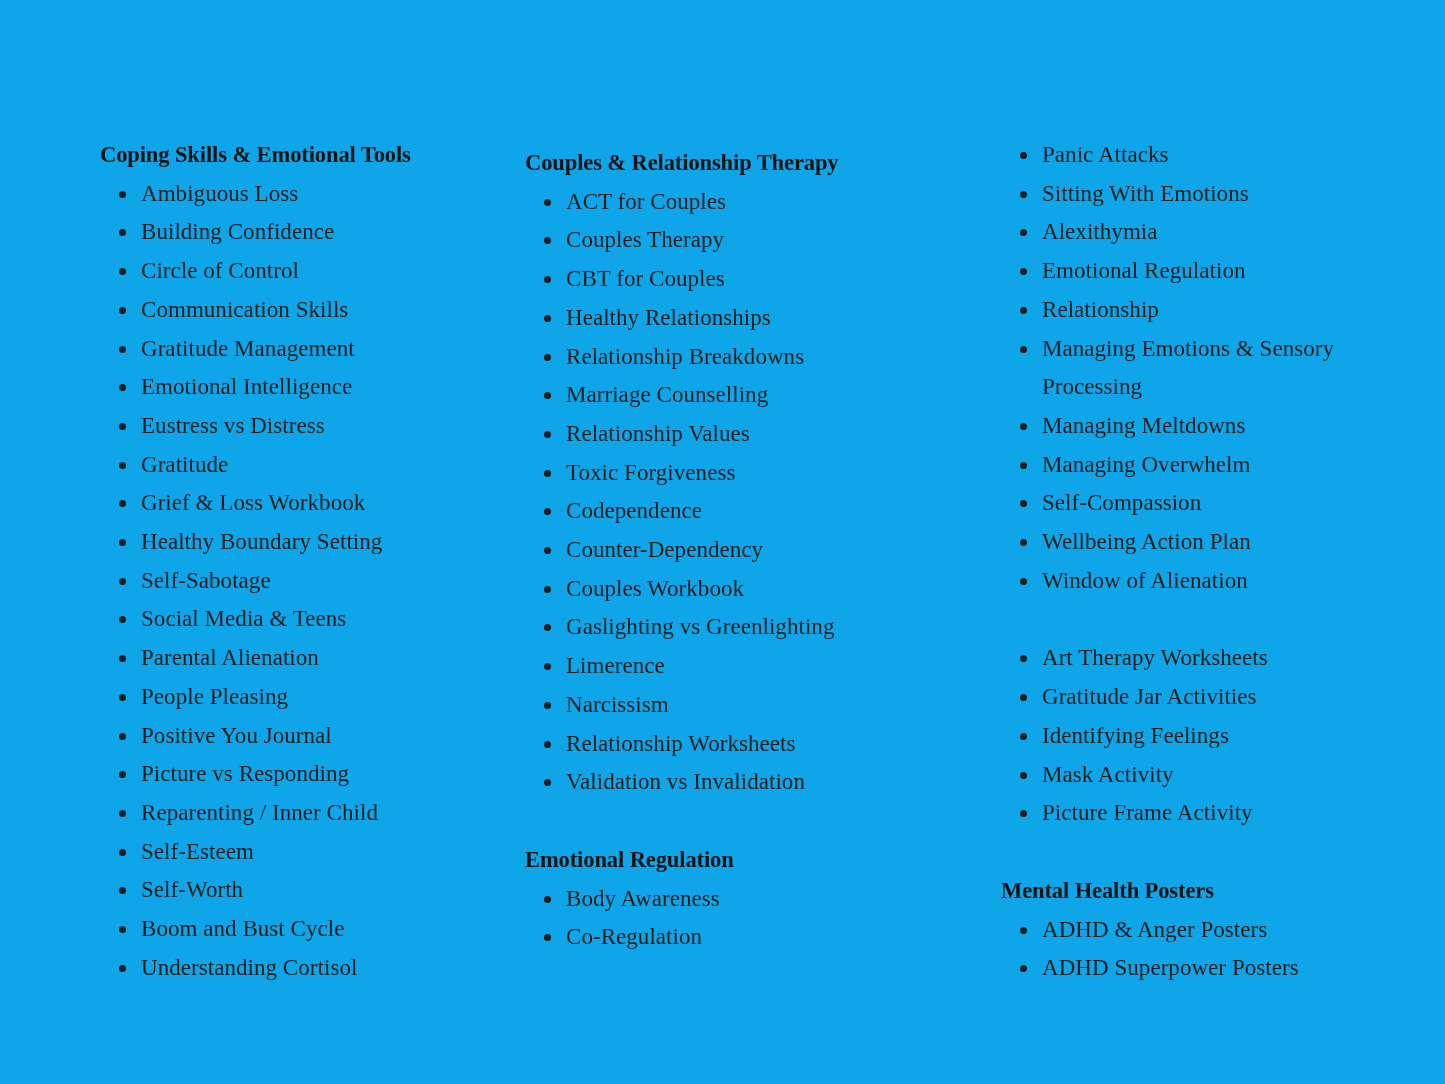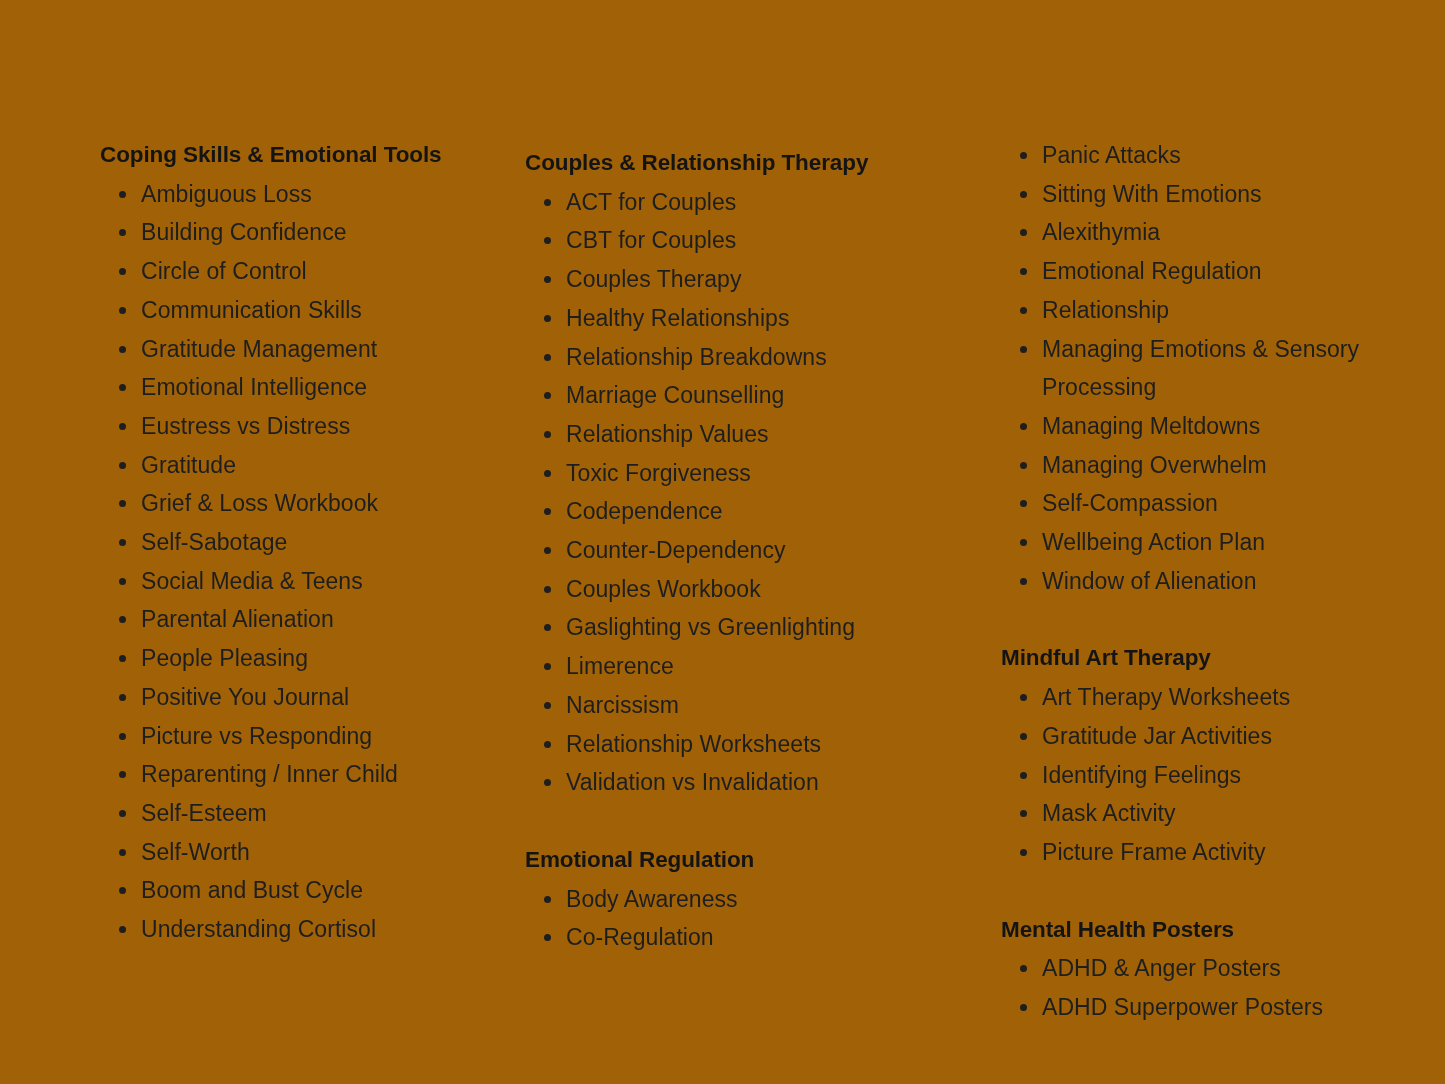--- a/index.html
+++ b/index.html
@@ -13,21 +13,22 @@
     font-family: "Liberation Sans", "DejaVu Sans", sans-serif;
     color: #1a1a1a;
     -webkit-font-smoothing: antialiased;
     overflow: hidden;
   }
 
   #page {
     position: relative;
     width: 1445px;
     height: 1084px;
-    background: #a16207;
+    background: #0ea5e9;
+    font-family: Liberation Serif, serif;
   }
 
   .columns {
     position: absolute;
     top: 136px;
     left: 0;
     width: 1445px;
     display: flex;
     align-items: flex-start;
   }
@@ -117,42 +118,43 @@
           <ul class="topic-list">
             <li><span class="bullet"></span><span>Ambiguous Loss</span></li>
             <li><span class="bullet"></span><span>Building Confidence</span></li>
             <li><span class="bullet"></span><span>Circle of Control</span></li>
             <li><span class="bullet"></span><span>Communication Skills</span></li>
             <li><span class="bullet"></span><span>Gratitude Management</span></li>
             <li><span class="bullet"></span><span>Emotional Intelligence</span></li>
             <li><span class="bullet"></span><span>Eustress vs Distress</span></li>
             <li><span class="bullet"></span><span>Gratitude</span></li>
             <li><span class="bullet"></span><span>Grief &amp; Loss Workbook</span></li>
+            <li><span class="bullet"></span><span>Healthy Boundary Setting</span></li>
             <li><span class="bullet"></span><span>Self-Sabotage</span></li>
             <li><span class="bullet"></span><span>Social Media &amp; Teens</span></li>
             <li><span class="bullet"></span><span>Parental Alienation</span></li>
             <li><span class="bullet"></span><span>People Pleasing</span></li>
             <li><span class="bullet"></span><span>Positive You Journal</span></li>
             <li><span class="bullet"></span><span>Picture vs Responding</span></li>
             <li><span class="bullet"></span><span>Reparenting / Inner Child</span></li>
             <li><span class="bullet"></span><span>Self-Esteem</span></li>
             <li><span class="bullet"></span><span>Self-Worth</span></li>
             <li><span class="bullet"></span><span>Boom and Bust Cycle</span></li>
             <li><span class="bullet"></span><span>Understanding Cortisol</span></li>
           </ul>
         </div>
       </div>
 
     <div class="column col-2">
         <div class="section">
           <div class="section-heading">Couples &amp; Relationship Therapy</div>
           <ul class="topic-list">
             <li><span class="bullet"></span><span>ACT for Couples</span></li>
+            <li><span class="bullet"></span><span>Couples Therapy</span></li>
             <li><span class="bullet"></span><span>CBT for Couples</span></li>
-            <li><span class="bullet"></span><span>Couples Therapy</span></li>
             <li><span class="bullet"></span><span>Healthy Relationships</span></li>
             <li><span class="bullet"></span><span>Relationship Breakdowns</span></li>
             <li><span class="bullet"></span><span>Marriage Counselling</span></li>
             <li><span class="bullet"></span><span>Relationship Values</span></li>
             <li><span class="bullet"></span><span>Toxic Forgiveness</span></li>
             <li><span class="bullet"></span><span>Codependence</span></li>
             <li><span class="bullet"></span><span>Counter-Dependency</span></li>
             <li><span class="bullet"></span><span>Couples Workbook</span></li>
             <li><span class="bullet"></span><span>Gaslighting vs Greenlighting</span></li>
             <li><span class="bullet"></span><span>Limerence</span></li>
@@ -180,21 +182,20 @@
             <li><span class="bullet"></span><span>Relationship</span></li>
             <li><span class="bullet"></span><span>Managing Emotions &amp; Sensory Processing</span></li>
             <li><span class="bullet"></span><span>Managing Meltdowns</span></li>
             <li><span class="bullet"></span><span>Managing Overwhelm</span></li>
             <li><span class="bullet"></span><span>Self-Compassion</span></li>
             <li><span class="bullet"></span><span>Wellbeing Action Plan</span></li>
             <li><span class="bullet"></span><span>Window of Alienation</span></li>
           </ul>
         </div>
         <div class="section">
-          <div class="section-heading">Mindful Art Therapy</div>
           <ul class="topic-list">
             <li><span class="bullet"></span><span>Art Therapy Worksheets</span></li>
             <li><span class="bullet"></span><span>Gratitude Jar Activities</span></li>
             <li><span class="bullet"></span><span>Identifying Feelings</span></li>
             <li><span class="bullet"></span><span>Mask Activity</span></li>
             <li><span class="bullet"></span><span>Picture Frame Activity</span></li>
           </ul>
         </div>
         <div class="section">
           <div class="section-heading">Mental Health Posters</div>

